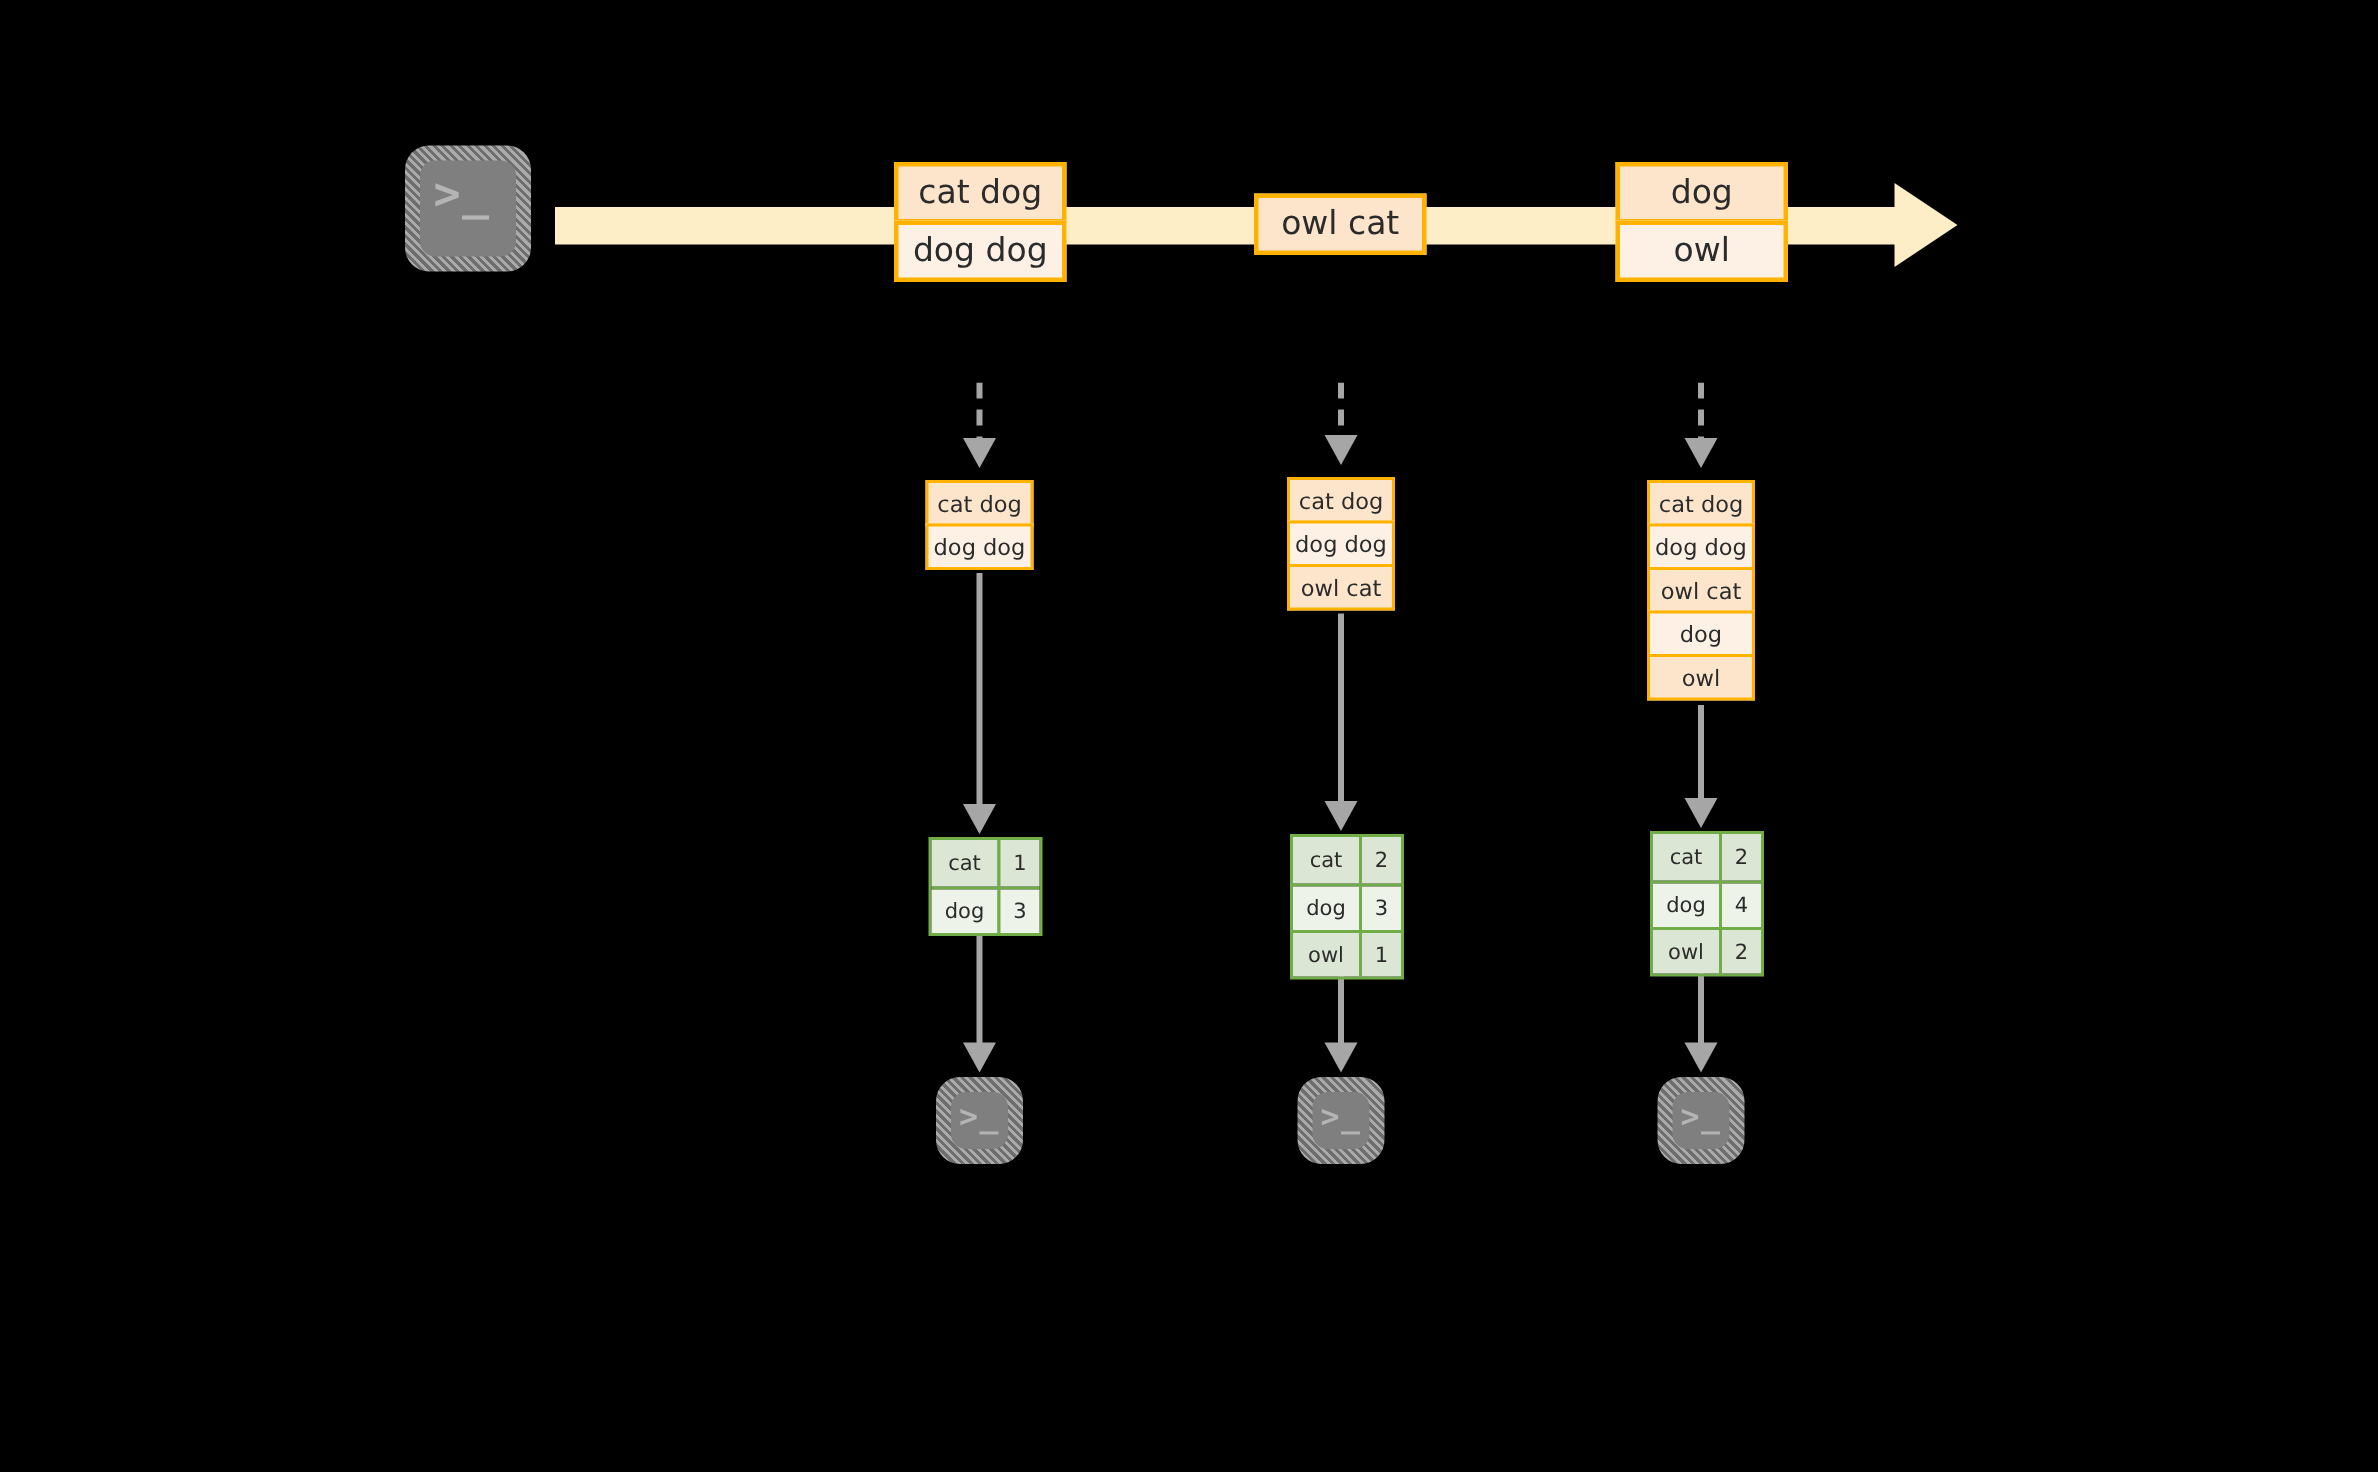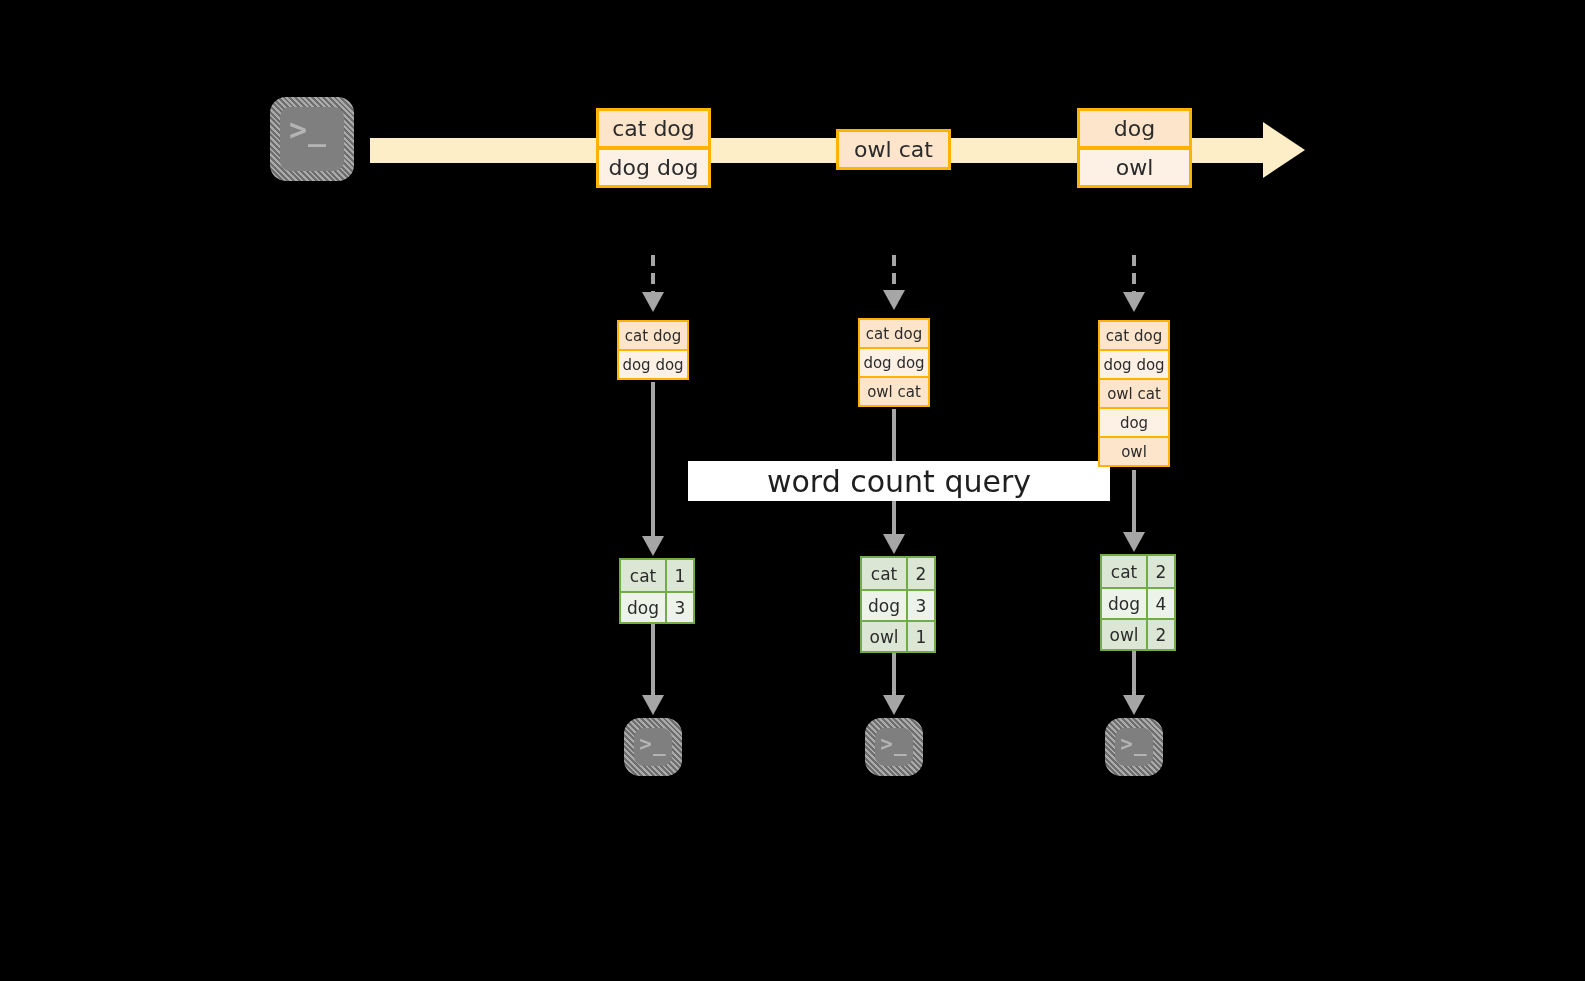--- a/index.html
+++ b/index.html
@@ -122,21 +122,21 @@
     display: flex;
     height: 31px;
     box-sizing: border-box;
   }
   .gtable .grow + .grow { border-top: 2px solid #70ad47; }
   .gtable .gcell {
     box-sizing: border-box;
     display: flex;
     align-items: center;
     justify-content: center;
-    font-size: 17px;
+    font-size: 14px;
     color: #2b2b2b;
     background: #dbe7d4;
   }
   .gtable .grow.alt .gcell { background: #eef3ea; }
   .gtable .gcell.word { width: 44px; }
   .gtable .gcell.count {
     width: 28px;
     border-left: 2px solid #70ad47;
   }
 
@@ -200,23 +200,20 @@
     <span>owl cat</span>
   </div>
 
   <div class="obox" style="left:1077px; top:108px; width:115px; height:41px; font-size:22px;">
     <span>dog</span>
   </div>
   <div class="obox alt" style="left:1077px; top:147px; width:115px; height:41px; font-size:22px;">
     <span>owl</span>
   </div>
 
-  <div class="qband" style="left:688px; top:461px; width:422px; height:40px;">
-    <span>word count query</span>
-  </div>
 
   <div class="vline dashed" style="left:651px; top:255px; height:39px;"></div>
   <div class="vhead" style="left:642px; top:292px;"></div>
 
   <div class="ostack" style="left:617px; top:320px; width:72px;">
     <div class="row">
       <span>cat dog</span>
     </div>
     <div class="row alt">
       <span>dog dog</span>

